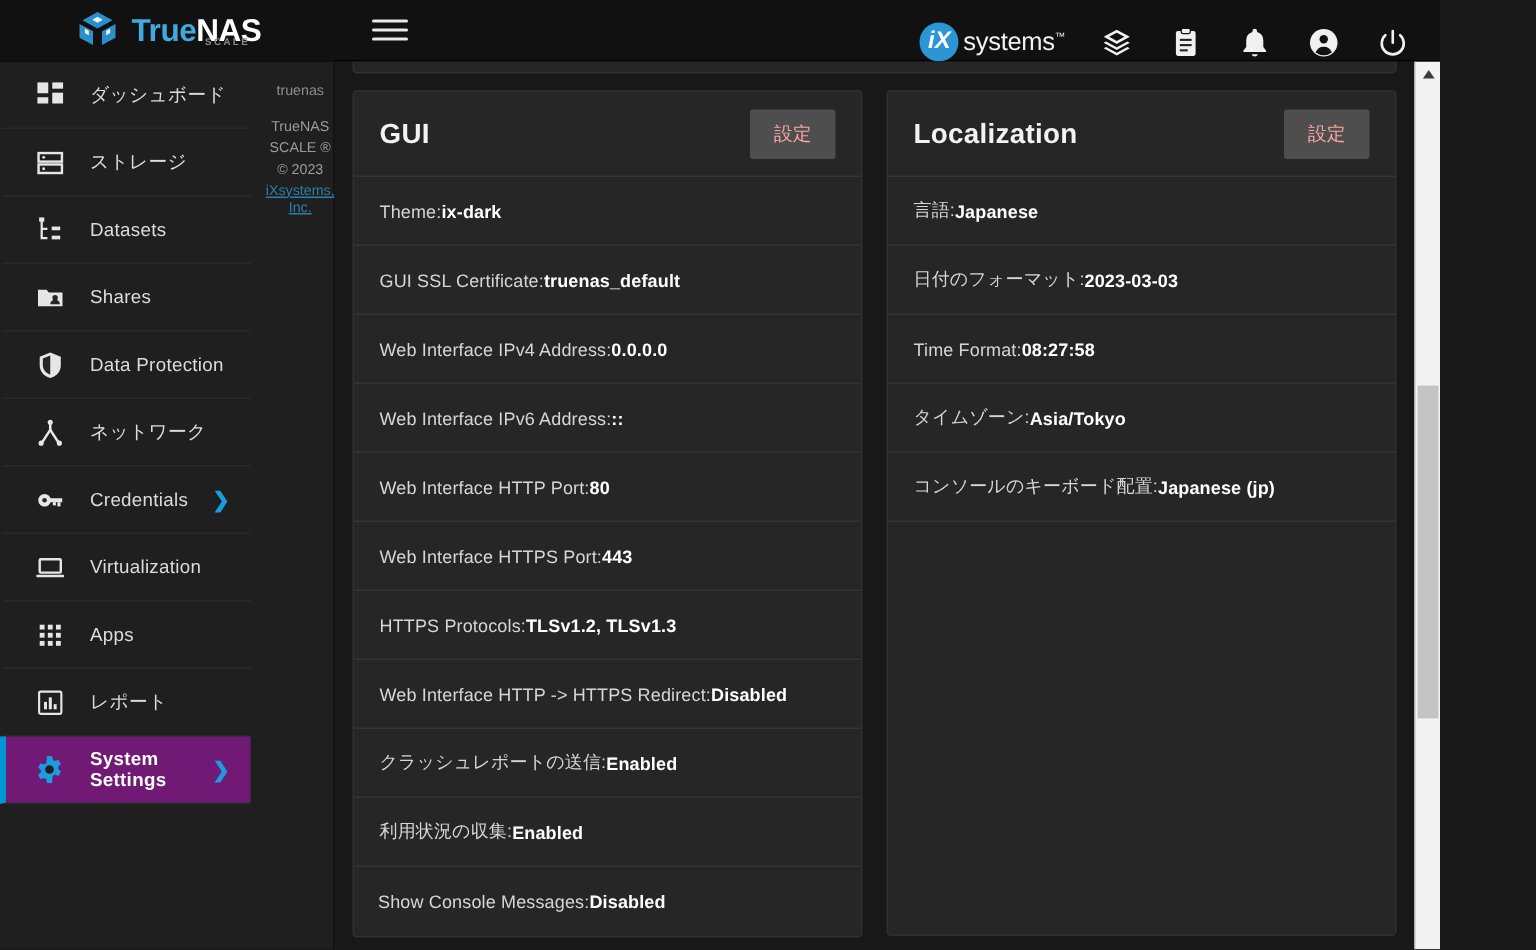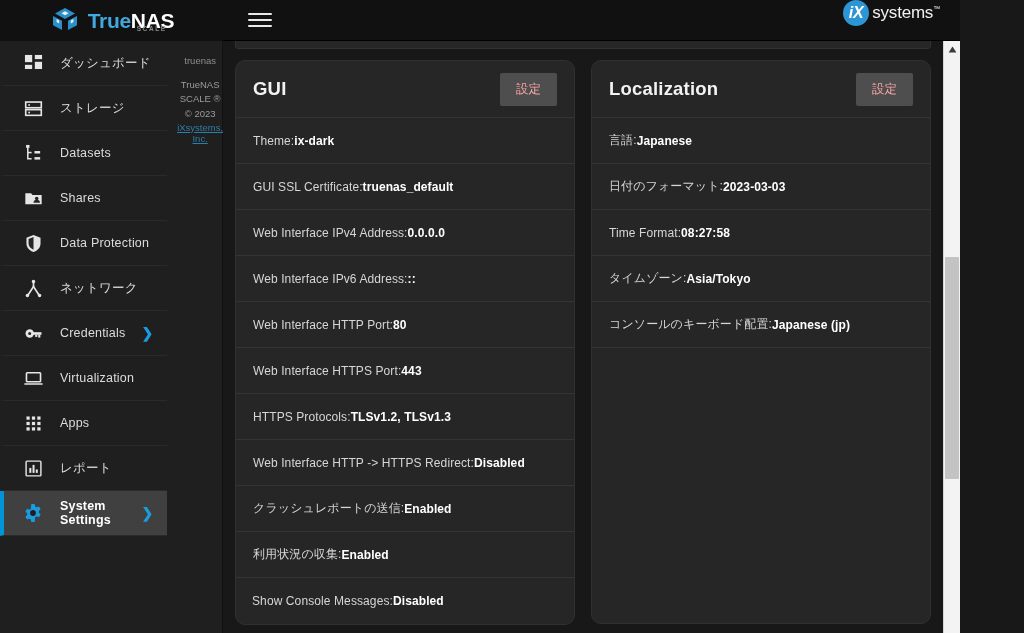--- a/index.html
+++ b/index.html
@@ -30,21 +30,21 @@
     letter-spacing:1.6px; color:#8d8d8d; font-weight:bold;
   }
   .hamburger {
     margin-left:25px; width:24px; height:20px;
     display:flex; flex-direction:column; justify-content:center; gap:4px; cursor:pointer;
   }
   .hamburger span { display:block; height:2px; background:#e8e8e8; border-radius:1px; }
 
   .topbar-right {
     margin-left:auto; display:flex; align-items:flex-end; gap:22px;
-    padding-right:20px; height:41px;flex-direction:column;
+    padding-right:20px; height:41px;
   }
   .ix-logo { display:flex; align-items:center; gap:3px; }
   .ix-mark {
     width:26px; height:26px; border-radius:50%;
     background:#2b95d6; display:flex; align-items:center; justify-content:center;
     font-size:16px; font-weight:bold; color:#fff; font-style:italic; line-height:1;
   }
   .ix-word { color:#f0f0f0; font-size:17px; letter-spacing:-.2px; }
   .ix-word sup { font-size:7px; vertical-align:super; }
   .tb-icon { width:24px; height:24px; cursor:pointer; display:flex; align-items:center; justify-content:center; }
@@ -58,21 +58,21 @@
     width:223px; min-width:223px; background:#1f1f1f;
     display:flex; flex-direction:row; border-right:1px solid #111;
   }
   .nav { flex:1; }
   .nav-item {
     height:45px; display:flex; align-items:center; gap:16px;
     padding-left:18px; padding-right:14px; cursor:pointer;
     border-bottom:1px solid #2a2a2a; position:relative;
     border-left:4px solid transparent;
   }
-  .nav-item.active { border-left:4px solid #0095d5; background:#404040; }
+  .nav-item.active { border-left:4px solid #0095d5; background:#701a75; }
   .nav-ico { width:22px; min-width:22px; height:22px; display:flex; align-items:center; justify-content:center; }
   .nav-ico svg { display:block; }
   .nav-label { font-size:12.5px; color:#dcdcdc; flex:1; letter-spacing:.2px; }
   .nav-item.active .nav-label { color:#ffffff; font-weight:bold; }
   .chev { color:#1b9ce0; font-size:14px; font-weight:bold; line-height:1; }
 
   .side-footer { padding:14px 10px 12px; text-align:center; }
   .sf-host { font-size:9.5px; color:#8e8e8e; margin-bottom:12px; }
   .sf-copy { font-size:9.5px; color:#9b9b9b; line-height:1.5; }
   .sf-link { font-size:9.5px; color:#2b7fa8; display:block; margin-top:1px; }
@@ -85,21 +85,21 @@
   }
   .cut-card {
     position:absolute; left:12px; right:12px; top:-8px; height:16px;
     background:#262626; border:1px solid #313131; border-radius:3px;
   }
   .cards {
     position:relative; padding-top:19px;
     display:flex; gap:16px; align-items:flex-start;
   }
   .card {
-    flex:1; background:#262626; border:1px solid #303030; border-radius:10px;
+    flex:1; background:#262626; border:1px solid #303030; border-radius:3px;
     overflow:hidden;
   }
   .card-head {
     height:57px; display:flex; align-items:center; justify-content:space-between;
     padding:0 17px; border-bottom:1px solid #343434;
   }
   .card-title { font-size:18.5px; font-weight:bold; color:#f2f2f2; letter-spacing:.2px; }
   .card-btn {
     background:#4e4e4e; color:#fca5a5; border:none; border-radius:2px;
     font-size:12.5px; padding:8px 16px; cursor:pointer;

